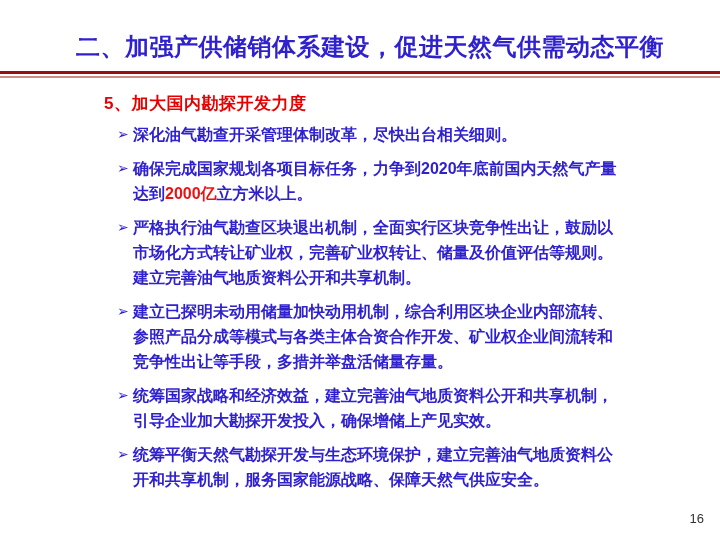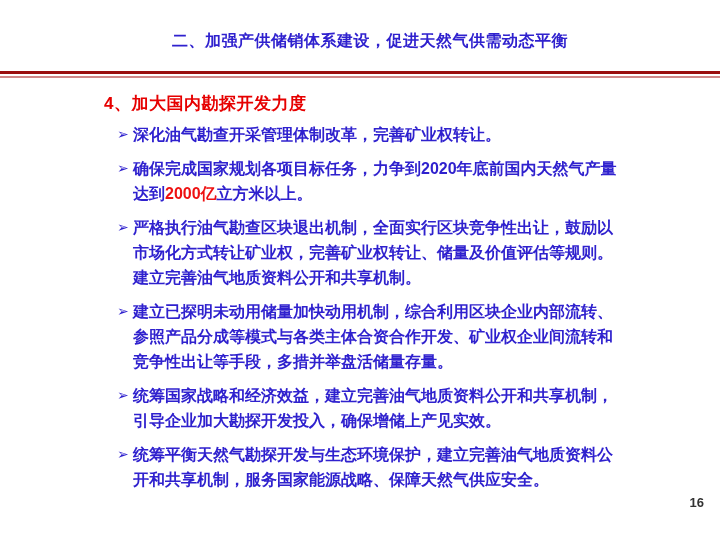--- a/index.html
+++ b/index.html
@@ -15,21 +15,21 @@
     position:relative;
     width:720px;height:540px;
     background:#ffffff;
     overflow:hidden;
     font-family:"Liberation Sans","DejaVu Sans",sans-serif;
   }
   .slide-title{
     position:absolute;
     top:31px;left:40px;right:20px;
     text-align:center;
-    font-size:16px;
+    font-size:24px;
     font-weight:bold;
     color:var(--text-blue);
     letter-spacing:0.5px;
     white-space:nowrap;
   }
   .divider{
     position:absolute;
     top:71px;left:0;width:720px;
   }
   .divider .thick{height:3px;background:var(--line-dark-red);}
@@ -63,45 +63,45 @@
     font-size:14px;
     line-height:25px;
   }
   .bullet .btext{
     width:495px;
   }
   .seg{color:var(--text-blue);}
   .seg.red{color:var(--highlight-red);}
   .page-number{
     position:absolute;
-    right:16px;bottom:30px;
+    right:16px;bottom:14px;
     font-size:13px;
     color:var(--page-number-color);
-    font-weight:bold;
+    font-weight:normal;
   }
 </style>
 </head>
 <body>
 
 <div class="slide">
 
   <div class="slide-title">二、加强产供储销体系建设，促进天然气供需动态平衡</div>
 
   <div class="divider">
     <div class="thick"></div>
     <div class="gap"></div>
     <div class="thin"></div>
   </div>
 
-  <div class="section-heading">4、加大国内勘探开发力度</div>
+  <div class="section-heading">5、加大国内勘探开发力度</div>
 
   <div class="bullet-list">
       <div class="bullet">
         <span class="arrow">➢</span>
-        <div class="btext"><span class="seg">深化油气勘查开采管理体制改革，完善矿业权转让。</span></div>
+        <div class="btext"><span class="seg">深化油气勘查开采管理体制改革，尽快出台相关细则。</span></div>
       </div>
       <div class="bullet">
         <span class="arrow">➢</span>
         <div class="btext"><span class="seg">确保完成国家规划各项目标任务，力争到2020年底前国内天然气产量达到</span><span class="seg red">2000亿</span><span class="seg">立方米以上。</span></div>
       </div>
       <div class="bullet">
         <span class="arrow">➢</span>
         <div class="btext"><span class="seg">严格执行油气勘查区块退出机制，全面实行区块竞争性出让，鼓励以市场化方式转让矿业权，完善矿业权转让、储量及价值评估等规则。建立完善油气地质资料公开和共享机制。</span></div>
       </div>
       <div class="bullet">

